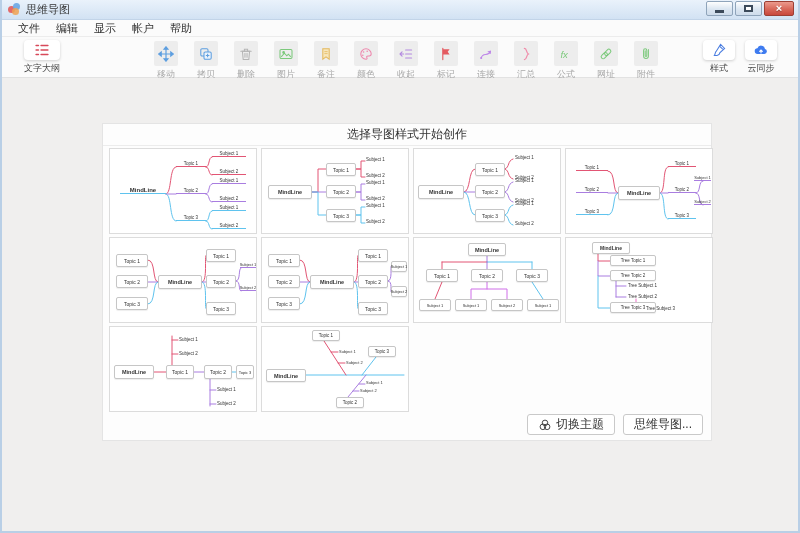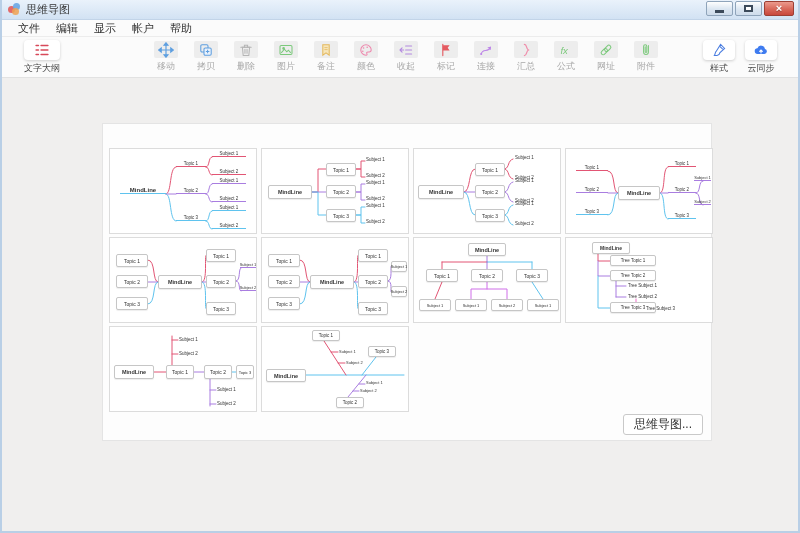--- a/index.html
+++ b/index.html
@@ -15,21 +15,21 @@
   .winbtn.close{background:linear-gradient(#eb9a8d,#d8685a 55%,#c8483c);border-color:#9c3f34;width:30px;}
   .glyph-min{width:9px;height:3px;background:#3c4a5a;margin-top:5px;}
   .glyph-max{width:9px;height:7px;border:2px solid #3c4a5a;box-sizing:border-box;background:#fff;}
   .glyph-close{color:#fff;font-size:11px;font-weight:bold;line-height:11px;text-shadow:0 1px 1px rgba(0,0,0,.3);}
   
   .menubar{height:16px;background:#fbfbfb;display:flex;align-items:center;padding-left:8px;font-size:11px;color:#333;border-bottom:1px solid #ececec;}
   .menu-item{padding:4px 8px;cursor:default;}
   
   .toolbar{position:relative;height:40px;background:#fbfbfb;border-bottom:1px solid #e2e2e2;}
   .tool{display:flex;flex-direction:column;align-items:center;width:40px;cursor:default;}
-  .plate{width:24px;height:17px;border-radius:2px;background:#ededed;display:flex;align-items:center;justify-content:center;}
+  .plate{width:24px;height:25px;border-radius:2px;background:#ededed;display:flex;align-items:center;justify-content:center;}
   .plate.white{background:#fff;box-shadow:0 1px 3px rgba(0,0,0,.18);}
   .tlabel{margin-top:2px;font-size:9px;color:#a8a8a8;white-space:nowrap;}
   .tlabel.dark{color:#4a4a4a;}
   .tool-outline{position:absolute;left:14px;top:3px;width:52px;}
   .tool-outline .plate{width:36px;height:20px;border-radius:4px;}
   .tools-center{position:absolute;left:144px;top:4px;display:flex;}
   .tool-style{position:absolute;right:57px;top:3px;width:44px;}
   .tool-cloud{position:absolute;right:12px;top:3px;width:50px;}
   .tool-style .plate,.tool-cloud .plate{width:32px;height:20px;border-radius:4px;}
   
@@ -259,20 +259,21 @@
             <path d="M6 15a3.6 3.6 0 0 1-.5-7.2A4.9 4.9 0 0 1 15 8.9a3.1 3.1 0 0 1-.7 6.1z" fill="#3f7cf0"></path>
             <path d="M10 13.8v-3.4M8.3 11.8L10 10.1l1.7 1.7" stroke="#fff" stroke-width="1.3" fill="none" stroke-linecap="round"></path>
           </svg>
         </div>
       <div class="tlabel dark">云同步</div>
     </div>
   </div>
 
   <div class="main">
     <div class="panel">
+      <div class="panel-title">选择导图样式开始创作</div>
 
       <div class="card" style="left:6px;top:24px;">
         <svg width="146" height="84">
           <path d="M56,45 C62,45 59,18 66,18" stroke="#e25574"></path>
           <path d="M56,45 L66,45" stroke="#a97de0"></path>
           <path d="M56,45 C62,45 59,72 66,72" stroke="#5fc3ee"></path>
           <path d="M96,18 C100,18 98,8 102,8" stroke="#e25574"></path>
             <path d="M96,18 C100,18 98,26 102,26" stroke="#e25574"></path>
           <path d="M96,45 C100,45 98,35 102,35" stroke="#a97de0"></path>
             <path d="M96,45 C100,45 98,53 102,53" stroke="#a97de0"></path>
@@ -485,18 +486,28 @@
         <div class="nb" style="left:106px;top:19px;width:28px;height:11px;font-size:4.5px;">Topic 3</div>
         <div class="nb" style="left:74px;top:70px;width:28px;height:11px;font-size:4.5px;">Topic 2</div>
         <div class="tx" style="left:77px;top:22px;font-size:4px;">Subject 1</div>
         <div class="tx" style="left:84px;top:33px;font-size:4px;">Subject 2</div>
         <div class="tx" style="left:104px;top:53px;font-size:4px;">Subject 1</div>
         <div class="tx" style="left:98px;top:61px;font-size:4px;">Subject 2</div>
       </div>
 
       <div class="panel-buttons">
         <button class="pbtn">
+          <svg width="14" height="14" viewBox="0 0 20 20">
+              <g fill="none" stroke="#444" stroke-width="1.4">
+                <circle cx="10" cy="7" r="4"></circle>
+                <circle cx="7" cy="12.6" r="4"></circle>
+                <circle cx="13" cy="12.6" r="4"></circle>
+              </g>
+            </svg>
+          <span>切换主题</span>
+        </button>
+        <button class="pbtn">
           <span>思维导图...</span>
         </button>
       </div>
     </div>
   </div>
 </div>
 
 </body></html>

